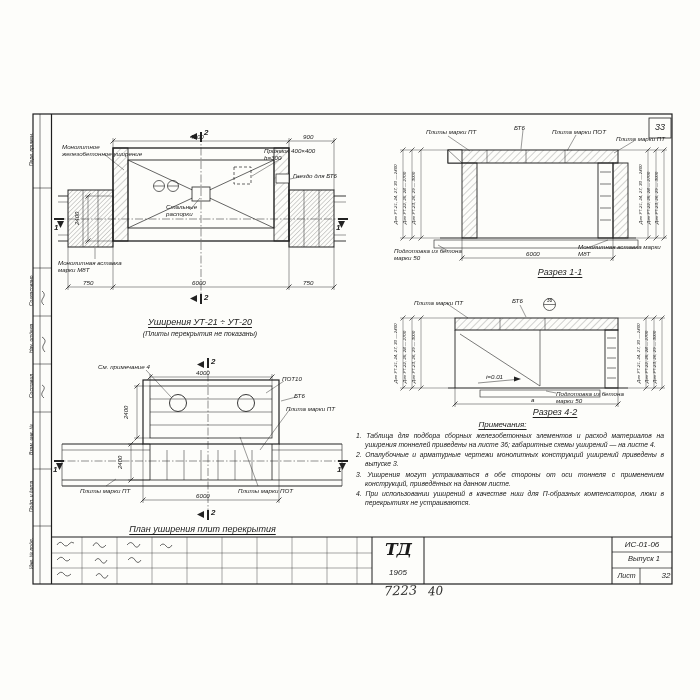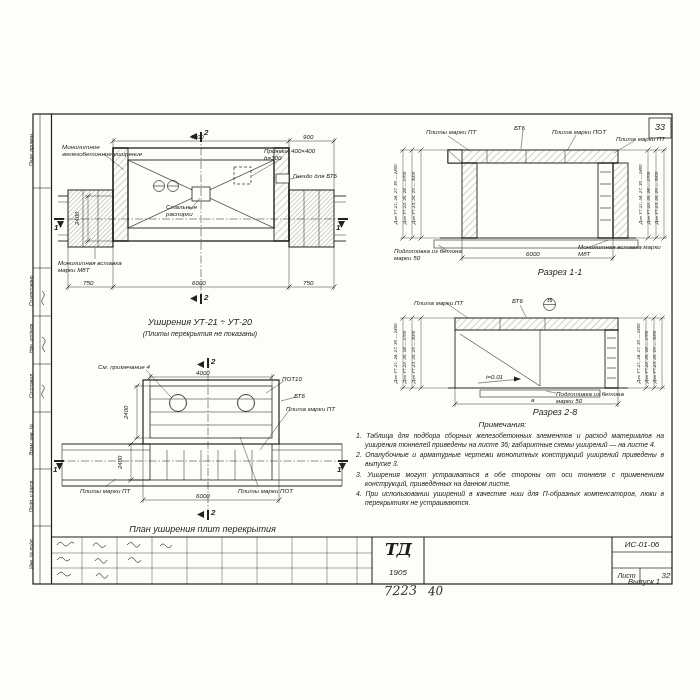--- a/index.html
+++ b/index.html
@@ -3,21 +3,21 @@
 <meta charset="utf-8">
 <style>
 *{margin:0;padding:0;box-sizing:border-box}
 html,body{width:700px;height:700px;background:#fff}
 body{position:relative;font-family:"Liberation Sans",sans-serif}
 .page{position:absolute;inset:0;background:#fdfdfa;overflow:hidden}
 svg.linework{position:absolute;left:0;top:0}
 .lbl{position:absolute;font-style:italic;font-size:6.2px;line-height:1.15;color:#1b1b1b;white-space:nowrap}
 .wrap{white-space:normal}
 .c{text-align:center}
-.u{text-underline-offset:2px}
+.u{text-decoration:underline;text-underline-offset:2px}
 .s5{font-size:5px}.s7{font-size:7px}.s75{font-size:7.5px}.s8{font-size:8px}.s9{font-size:9px}.s10{font-size:10.5px}
 .mark{font-size:8px;font-weight:bold}
 .rotm{position:absolute;font-size:5px;font-style:italic;color:#222;transform:rotate(-90deg);transform-origin:left bottom;white-space:nowrap}
 .rotd{position:absolute;font-size:4.4px;font-style:italic;color:#222;transform:rotate(-90deg);transform-origin:left bottom;white-space:nowrap}
 .rotdim{position:absolute;font-size:6px;font-style:italic;color:#1b1b1b;transform:rotate(-90deg);transform-origin:left bottom;white-space:nowrap}
 .note-item{font-size:6.8px;font-style:italic;line-height:1.32;color:#161616;padding-left:9px;text-indent:-9px;margin-bottom:1.5px;text-align:justify}
 .hand{font-family:"DejaVu Serif",serif;font-style:italic;color:#30302e}
 .logo{font-family:"DejaVu Serif",serif;font-weight:bold;font-style:italic;letter-spacing:-1px}
 </style>
 </head>
@@ -242,21 +242,21 @@
 <span class="lbl s5 c" style="left:544px;top:298px;width:11px">36</span>
 <span class="lbl" style="left:486px;top:373px">i=0.01</span>
 <span class="lbl wrap" style="left:556px;top:390px;width:84px">Подготовка из бетона марки 50</span>
 <span class="lbl" style="left:531px;top:396px">а</span>
 <span class="rotd" style="left:398px;top:378px">Для УТ-21, 24, 27, 30 — 2400</span>
 <span class="rotd" style="left:407px;top:378px">Для УТ-22, 25, 28 — 2700</span>
 <span class="rotd" style="left:416px;top:378px">Для УТ-23, 26, 29 — 3000</span>
 <span class="rotd" style="left:641px;top:378px">Для УТ-21, 24, 27, 30 — 2400</span>
 <span class="rotd" style="left:649px;top:378px">Для УТ-22, 25, 28 — 2700</span>
 <span class="rotd" style="left:657px;top:378px">Для УТ-23, 26, 29 — 3000</span>
-<span class="lbl s9 u c" style="left:515px;top:407px;width:80px">Разрез 2-8</span>
+<span class="lbl s9 u c" style="left:515px;top:407px;width:80px">Разрез 4-2</span>
 
 <span class="lbl" style="left:98px;top:363px">См. примечание 4</span>
 <span class="lbl" style="left:282px;top:375px">ПОТ10</span>
 <span class="lbl" style="left:294px;top:392px">БТ6</span>
 <span class="lbl" style="left:286px;top:405px">Плита марки ПТ</span>
 <span class="lbl" style="left:80px;top:487px">Плиты марки ПТ</span>
 <span class="lbl" style="left:238px;top:487px">Плиты марки ПОТ</span>
 <span class="lbl" style="left:196px;top:369px">4000</span>
 <span class="lbl" style="left:196px;top:492px">6000</span>
 <span class="rotdim" style="left:129px;top:413px">2400</span>
@@ -271,20 +271,20 @@
 <div style="position:absolute;left:356px;top:432px;width:308px">
   <div class="note-item">1. Таблица для подбора сборных железобетонных элементов и расход материалов на уширения тоннелей приведены на листе 36; габаритные схемы уширений — на листе 4.</div>
   <div class="note-item">2. Опалубочные и арматурные чертежи монолитных конструкций уширений приведены в выпуске 3.</div>
   <div class="note-item">3. Уширения могут устраиваться в обе стороны от оси тоннеля с применением конструкций, приведённых на данном листе.</div>
   <div class="note-item">4. При использовании уширений в качестве ниш для П-образных компенсаторов, люки в перекрытиях не устраиваются.</div>
 </div>
 
 <span class="lbl logo c" style="left:374px;top:540px;width:48px;font-size:17px">ТД</span>
 <span class="lbl s8 c" style="left:374px;top:568px;width:48px">1905</span>
 <span class="lbl s8 c" style="left:613px;top:540px;width:58px">ИС-01-06</span>
-<span class="lbl s75 c" style="left:613px;top:578px;width:62px">Выпуск 1</span>
+<span class="lbl s75 c" style="left:613px;top:555px;width:62px">Выпуск 1</span>
 <span class="lbl s7 c" style="left:613px;top:572px;width:27px">Лист</span>
 <span class="lbl s8 c" style="left:641px;top:571px;width:50px">32</span>
 
 <span class="lbl hand" style="left:384px;top:584px;font-size:13px;transform:rotate(-2deg)">7223</span>
 <span class="lbl hand" style="left:428px;top:585px;font-size:12px;transform:rotate(-3deg)">40</span>
 
 </div>
 
 </body></html>

